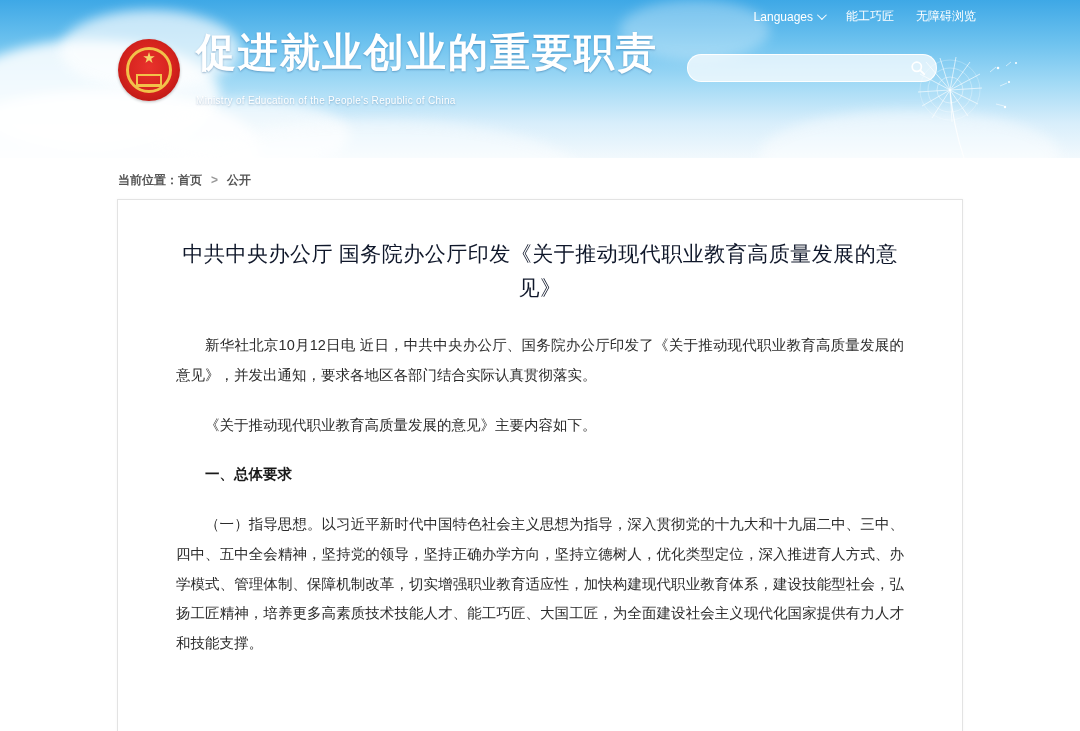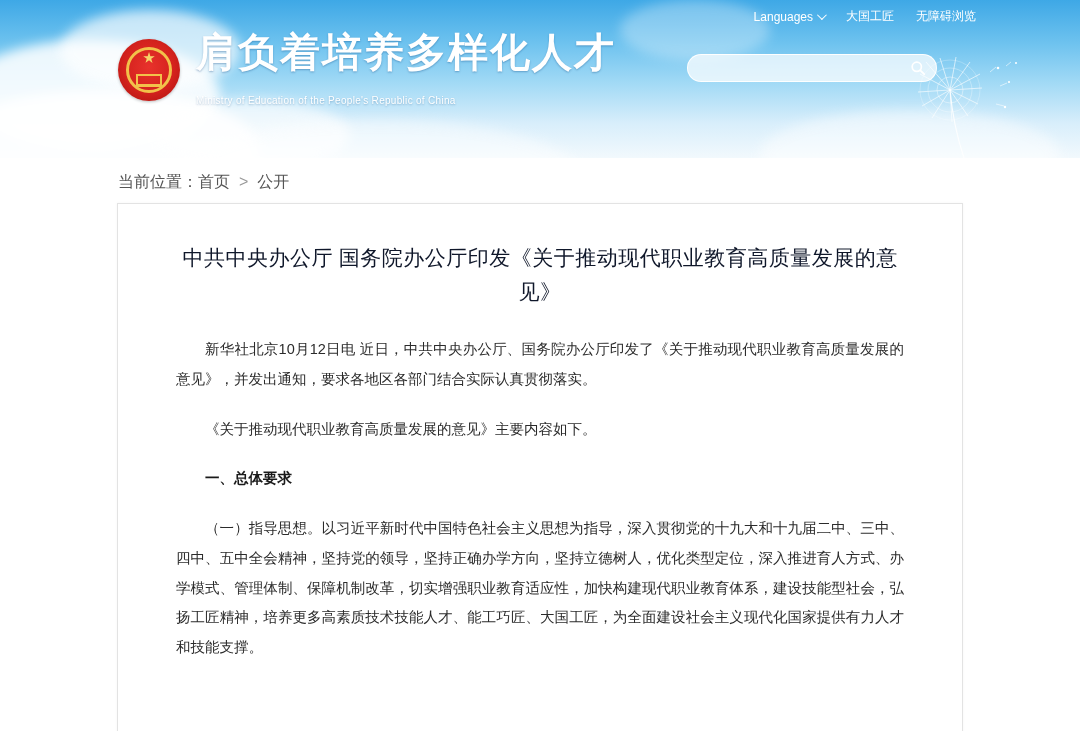--- a/index.html
+++ b/index.html
@@ -149,23 +149,24 @@
     width: 20px; height: 20px;
     border: 0; background: transparent;
     cursor: pointer; padding: 0;
     display: flex; align-items: center; justify-content: center;
   }
 
   
   .breadcrumb {
     width: 864px;
     padding: 14px 0 10px 118px;
-    font-size: 16px;
+    font-size: 12px;
     color: #555555;
     background: #ffffff;
+    font-weight: bold;
   }
   .breadcrumb a { color: #555; text-decoration: none; }
   .breadcrumb .sep { margin: 0 9px; color: #999; }
 
   
   .page {
     width: 1080px;
     background: #ffffff;
   }
   .card {
@@ -240,35 +241,35 @@
     <circle class="seedpt" cx="127" cy="55" r="1.2" fill="#fff"></circle>
     <circle class="seedpt" cx="138" cy="11" r="1" fill="#fff"></circle>
   </svg>
 
   <div class="topbar">
     <a href="#">
       <span>Languages</span>
       <span class="chev"></span>
     </a>
     <a href="#">
-      <span>大国工匠</span>
+      <span>能工巧匠</span>
     </a>
     <a href="#">
       <span>无障碍浏览</span>
     </a>
   </div>
 
   <div class="brand">
     <div class="emblem">
       <div class="gear"></div>
       <div class="star">★</div>
       <div class="gate"></div>
     </div>
     <div class="brand-text">
-      <div class="brand-cn">肩负着培养多样化人才</div>
+      <div class="brand-cn">促进就业创业的重要职责</div>
       <div class="brand-en">Ministry of Education of the People's Republic of China</div>
     </div>
   </div>
 
   <div class="searchbox">
     <input type="text" value="" placeholder="" style="">
     <button class="search-btn">
       <svg width="16" height="16" viewBox="0 0 16 16">
         <circle cx="6.8" cy="6.8" r="4.6" fill="none" stroke="#ffffff" stroke-width="1.7"></circle>
         <line x1="10.3" y1="10.3" x2="14.2" y2="14.2" stroke="#ffffff" stroke-width="1.9" stroke-linecap="round"></line>

